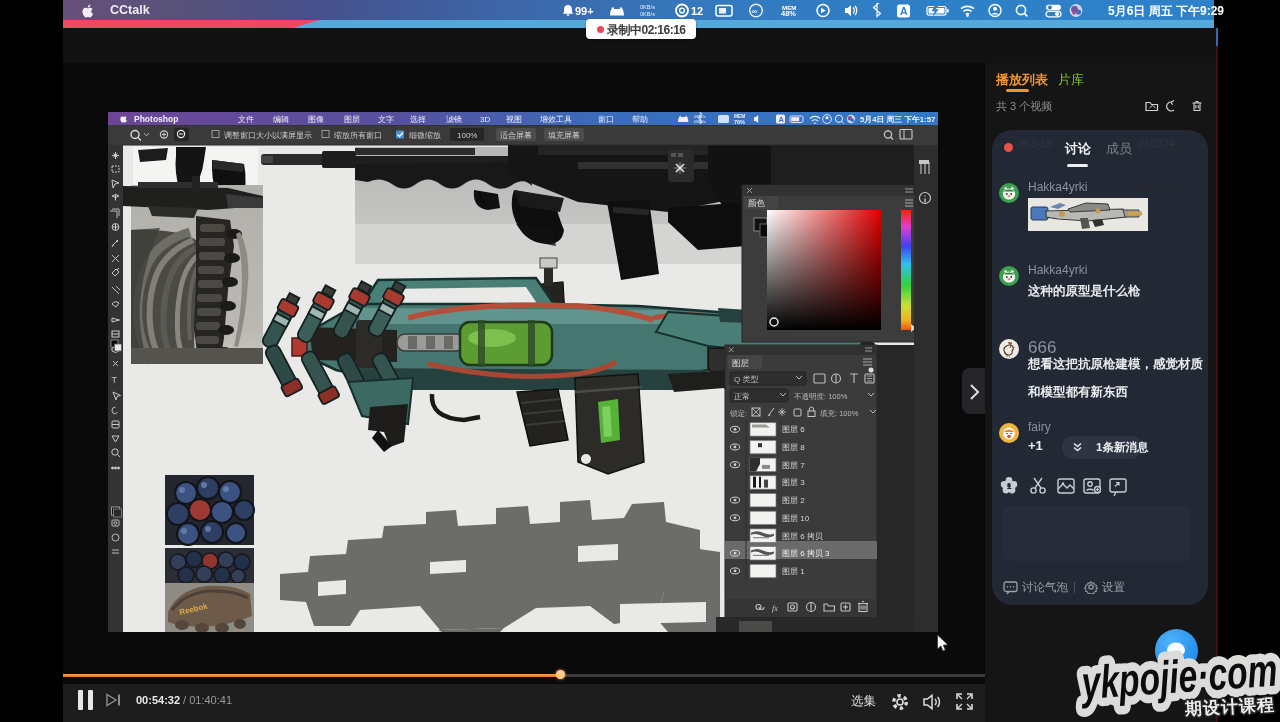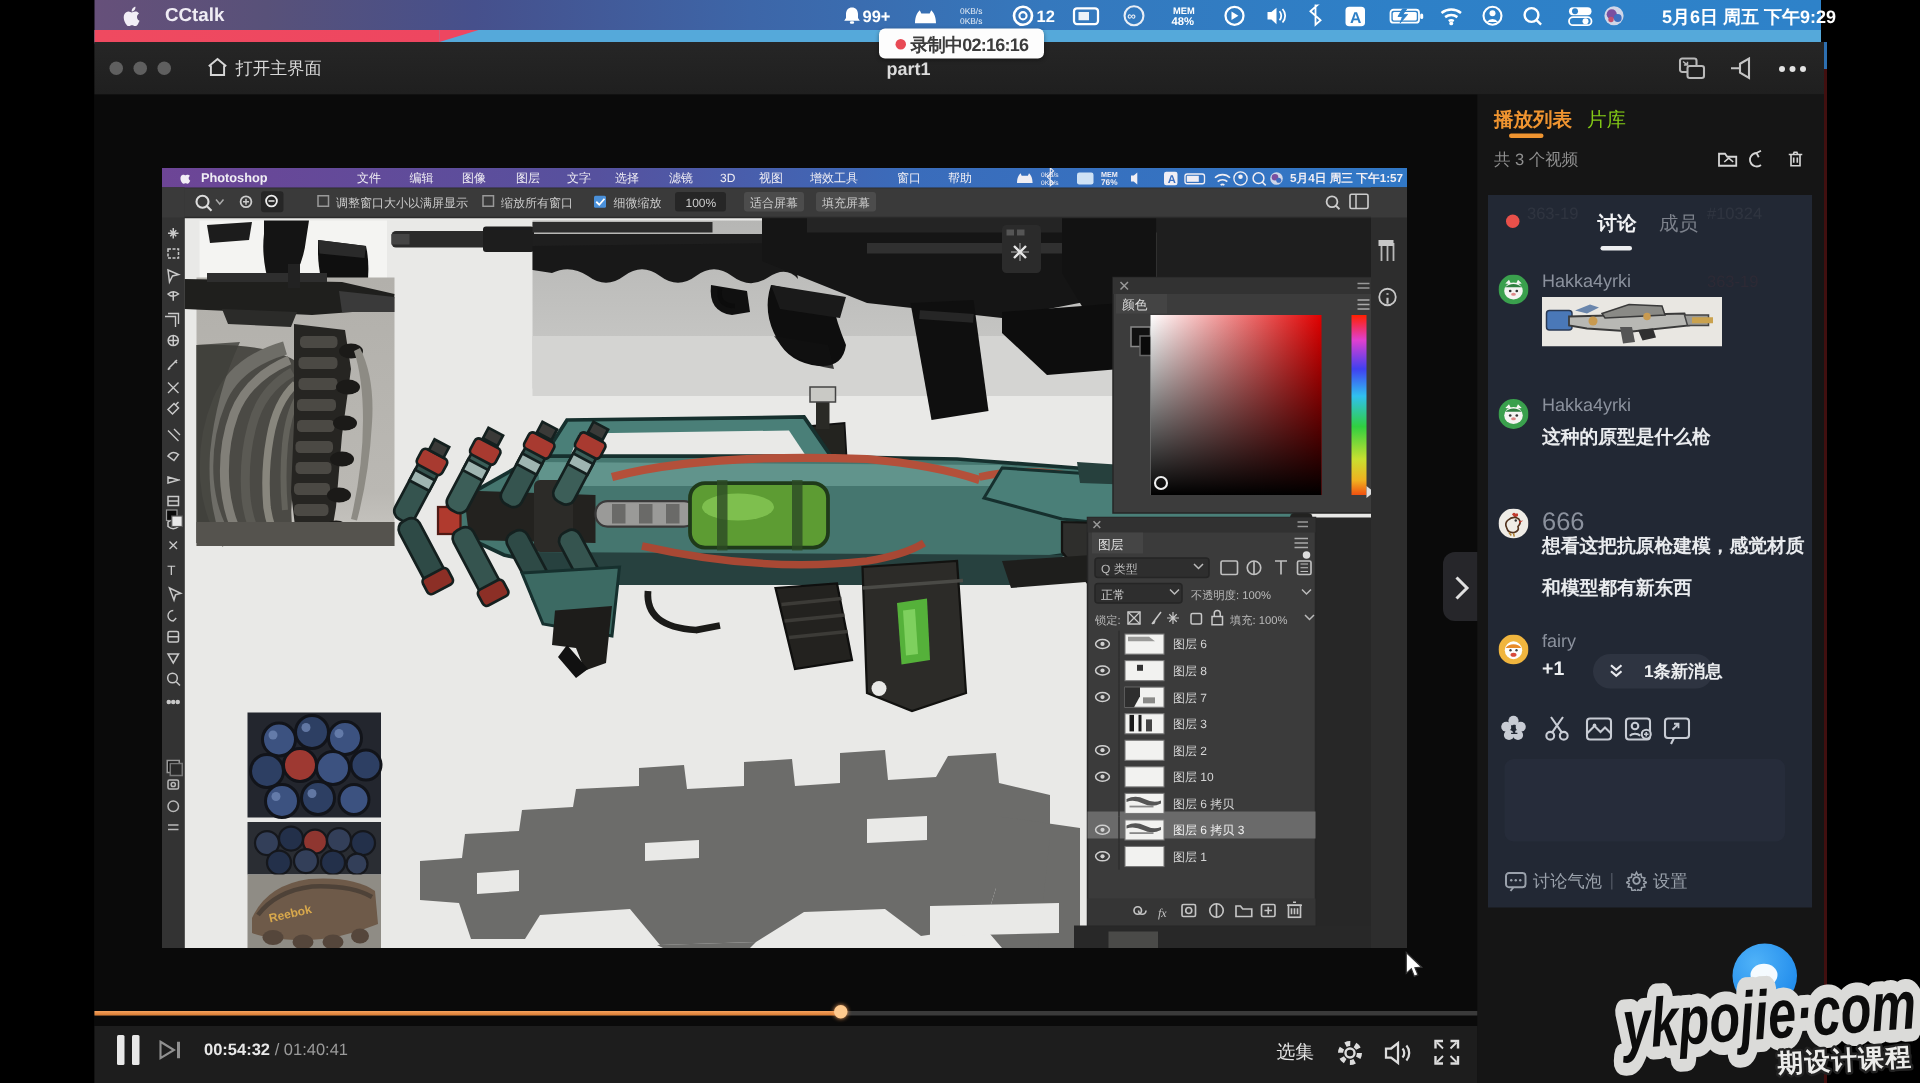--- a/index.html
+++ b/index.html
@@ -85,43 +85,20 @@
 
 <div class="abs" style="left:63px;top:20px;width:1151px;height:8.5px;background:#55a9da;"></div>
 <div class="abs" style="left:63px;top:20px;width:230px;height:8.5px;background:linear-gradient(90deg,#ef4a60,#ee4660);"></div>
 <div class="abs" style="left:293px;top:20px;width:0;height:0;border-top:8.5px solid #ee4660;border-right:26px solid transparent;"></div>
 
 <div class="abs" style="left:1214px;top:28px;width:4px;height:18px;background:#2d6fb0;"></div>
 <div class="abs" style="left:1216px;top:46px;width:2px;height:676px;background:rgba(130,30,30,0.5);"></div>
 
 <div class="abs" style="left:63px;top:28px;width:1153px;height:694px;background:#121212;">
 
-  <div class="abs" style="left:0;top:0;width:1153px;height:35px;background:linear-gradient(180deg,#262626,#1f1f1f);">
-    <div class="abs" style="left:10px;top:13px;width:9px;height:9px;border-radius:50%;background:#5f5f5f;"></div>
-    <div class="abs" style="left:26px;top:13px;width:9px;height:9px;border-radius:50%;background:#5f5f5f;"></div>
-    <div class="abs" style="left:42px;top:13px;width:9px;height:9px;border-radius:50%;background:#5f5f5f;"></div>
-    <svg class="abs" style="left:74px;top:9px" width="16" height="16" viewBox="0 0 16 16">
-      <path d="M2.2 7.2L8 2.4l5.8 4.8M3.6 6.6V13h8.8V6.6" fill="none" stroke="#d6d6d6" stroke-width="1.3"></path>
-    </svg>
-    <span class="abs" style="left:94px;top:10px;color:#d8d8d8;font-size:11.5px;">打开主界面</span>
-    <span class="abs" style="left:528px;top:11px;color:#dcdcdc;font-size:12px;font-weight:bold;">part1</span>
-    
-    <svg class="abs" style="left:1056px;top:10px" width="18" height="15" viewBox="0 0 18 15">
-      <rect x="1" y="1" width="11" height="9" rx="1.5" fill="none" stroke="#b9b9b9" stroke-width="1.4"></rect>
-      <rect x="6" y="6" width="11" height="8" rx="1.5" fill="#1f1f1f" stroke="#b9b9b9" stroke-width="1.4"></rect>
-      <path d="M3 3l3 2.4M6 3.2V5.4H3.6" stroke="#b9b9b9" stroke-width="1" fill="none"></path>
-    </svg>
-    <svg class="abs" style="left:1089px;top:9px" width="17" height="17" viewBox="0 0 17 17">
-      <path d="M8 5.5L14 2v13L8 11.5H8z M2 8.5h6" fill="none" stroke="#c4c4c4" stroke-width="1.4"></path>
-    </svg>
-    <g></g>
-    <div class="abs" style="left:1123px;top:16px;width:4px;height:4px;border-radius:50%;background:#e2e2e2;"></div>
-    <div class="abs" style="left:1130px;top:16px;width:4px;height:4px;border-radius:50%;background:#e2e2e2;"></div>
-    <div class="abs" style="left:1137px;top:16px;width:4px;height:4px;border-radius:50%;background:#e2e2e2;"></div>
-  </div>
 
   <div class="abs" style="left:0;top:35px;width:922px;height:659px;background:#0a0a0a;">
     <svg class="abs" style="left:45px;top:49px" width="830" height="520" viewBox="0 0 830 520">
       <defs>
         <linearGradient id="psmenu" x1="0" y1="0" x2="1" y2="0">
           <stop offset="0" stop-color="#6d4596"></stop>
             <stop offset=".35" stop-color="#56519e"></stop>
           <stop offset=".6" stop-color="#3a6cbb"></stop>
             <stop offset="1" stop-color="#3178c6"></stop>
         </linearGradient>
@@ -714,21 +691,21 @@
     <span class="abs" style="left:11px;top:36px;color:#8f8f8f;font-size:11px;">共 3 个视频</span>
     <svg class="abs" style="left:160px;top:36px" width="60" height="13" viewBox="0 0 60 13">
       <g stroke="#d5d5d5" stroke-width="1.2" fill="none">
         <path d="M1 3.5 h4 l1.5 2 h6 v6 H1 z"></path>
         <path d="M4.5 9 l3 -2.6 3 2.6" stroke-width="1"></path>
         <path d="M26 3 a4.5 4.5 0 103 8 M26 3 l3 -1.5 M26 3 l1.5 2.8" transform="translate(0,0)"></path>
         <path d="M47.5 4 h9 M49 4 v7.5 h6 V4 M50.8 6 v3.5 m2.4 -3.5 v3.5 M50.5 4 l.6 -1.5 h1.8 l.6 1.5" stroke-width="1.1"></path>
       </g>
     </svg>
 
-    <div class="abs" style="left:7px;top:67px;width:216px;height:475px;background:#222834;border-radius:0;">
+    <div class="abs" style="left:7px;top:67px;width:216px;height:475px;background:#222834;border-radius:20px;">
       <span class="abs" style="left:26px;top:7px;color:rgba(255,255,255,0.06);font-size:11px;">363-19</span>
       <span class="abs" style="left:146px;top:7px;color:rgba(255,255,255,0.06);font-size:11px;">#10324</span>
       <span class="abs" style="left:146px;top:52px;color:rgba(255,80,80,0.05);font-size:11px;">363-19</span>
       <div class="abs" style="left:12px;top:13px;width:9px;height:9px;border-radius:50%;background:#e8504a;"></div>
       <span class="abs" style="left:73px;top:10px;color:#f2f3f5;font-size:13px;font-weight:bold;">讨论</span>
       <span class="abs" style="left:114px;top:10px;color:#7d828c;font-size:13px;">成员</span>
       <div class="abs" style="left:75px;top:34px;width:21px;height:2.5px;border-radius:2px;background:#eceef0;"></div>
 
       <svg class="abs" style="left:7px;top:53px" width="20" height="20" viewBox="0 0 20 20">
         <circle cx="10" cy="10" r="10" fill="#3aa04d"></circle>

